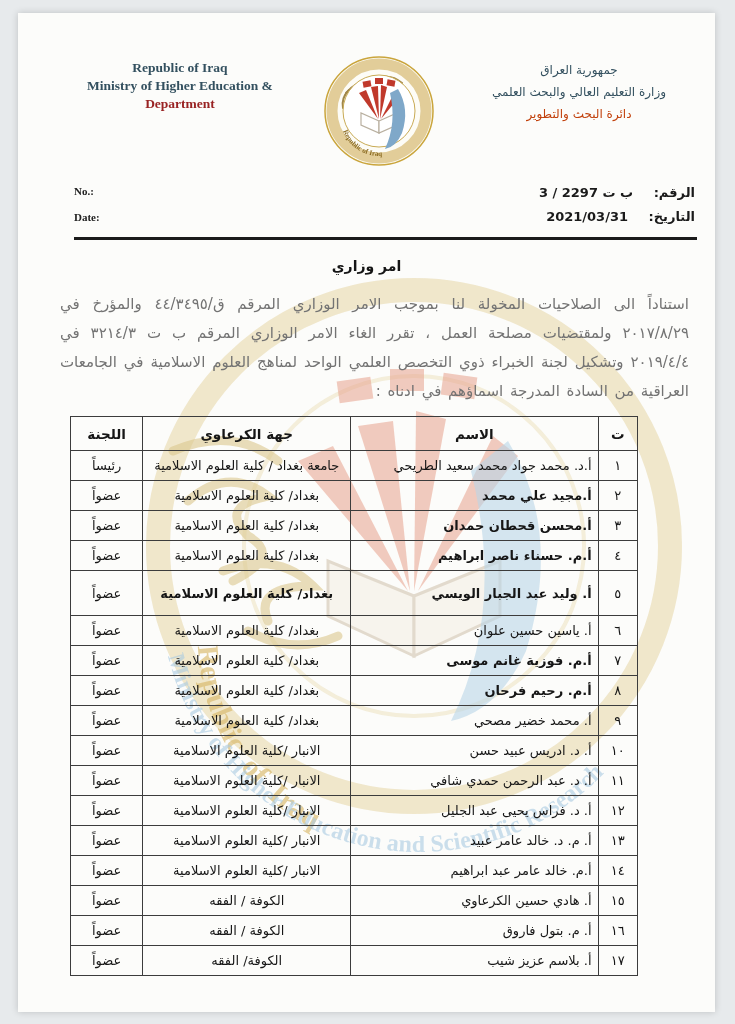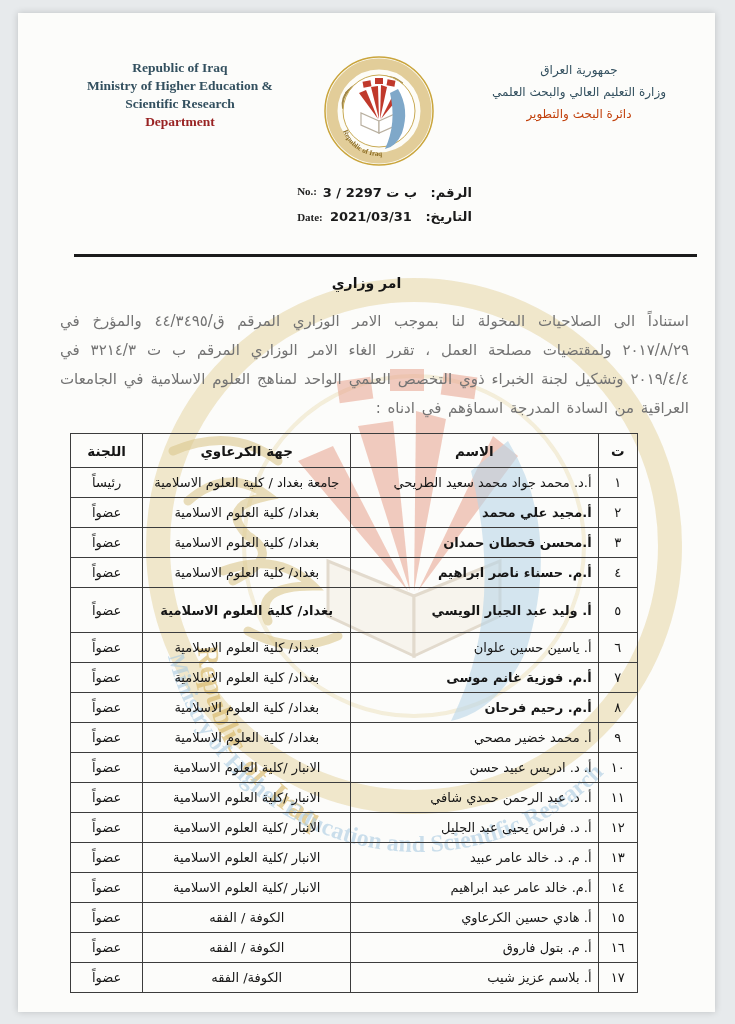--- a/index.html
+++ b/index.html
@@ -11,26 +11,26 @@
   
   .hdr{display:flex;align-items:flex-start;padding:46px 18px 0 46px;}
   .hdr-en{width:232px;text-align:center;font-family:"Liberation Serif",serif;font-weight:bold;
           font-size:13.5px;line-height:18px;color:#33505f;}
   .hdr-en .dept-line{color:#992323;}
   .hdr-logo{flex:1;display:flex;justify-content:center;margin-top:-6px;}
   .hdr-ar{width:236px;text-align:center;direction:rtl;font-weight:normal;font-size:12px;
           line-height:22px;color:#33505f;}
   .hdr-ar .dept-line{color:#c2410c;}
   
-  .ref{display:flex;justify-content:center;padding:14px 20px 17px 56px;}
+  .ref{display:flex;justify-content:space-between;padding:14px 20px 0 56px;}
   .ref-en{font-family:"Liberation Serif",serif;font-weight:bold;font-size:11px;color:#222;}
   .ref-en div{margin-bottom:14px;}
   .ref-ar{direction:rtl;text-align:right;font-weight:bold;font-size:13px;color:#1a1a1a;}
   .ref-ar .row{margin-bottom:9px;}
-  .ref-ar .lbl{margin-left:9px;}
+  .ref-ar .lbl{margin-left:16px;}
   .rule{border-top:3px solid #1b1b1b;margin:0 18px 0 56px;}
   
   .title{margin-top:18px;text-align:center;font-weight:bold;font-size:14px;color:#151515;}
   .body-text{direction:rtl;margin:16px 26px 0 42px;text-align:justify;font-size:15px;
              line-height:29px;color:#737373;word-spacing:2px;}
   
   table.cmt{direction:rtl;border-collapse:collapse;margin:10px 51px 0 52px;width:568px;
             font-size:13px;color:#161616;background:transparent;}
   table.cmt th,table.cmt td{border:1px solid #3c3c3c;padding:2px 6px;}
   table.cmt th{font-weight:bold;font-size:13.5px;height:29px;}
@@ -96,21 +96,20 @@
         <textPath href="#arcB">Ministry of Higher Education and Scientific Research</textPath>
       </text>
     </svg>
 
     <div class="content">
 
       <div class="hdr">
         <div class="hdr-en">
           <div>Republic of Iraq</div>
           <div>Ministry of Higher Education &amp;</div>
-          <div>Scientific Research</div>
           <div class="dept-line">Department</div>
         </div>
 
         <div class="hdr-logo">
 
           <svg width="116" height="118" viewBox="0 0 116 118">
             <defs>
                 <path id="lgArc" d="M 22 78 A 38 38 0 0 0 94 76"></path>
               </defs>
             <circle cx="58" cy="58" r="54" fill="#fdfcf6" stroke="#caa53c" stroke-width="1.5"></circle>

